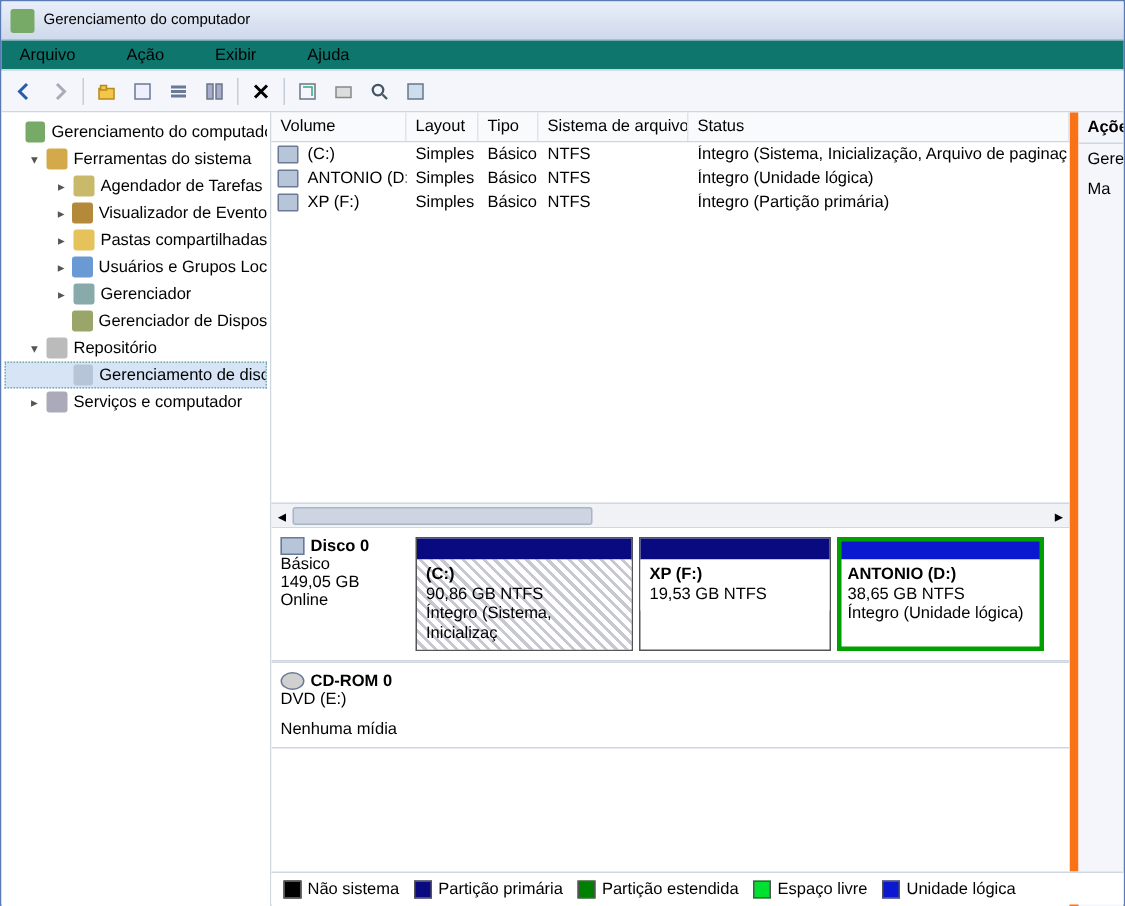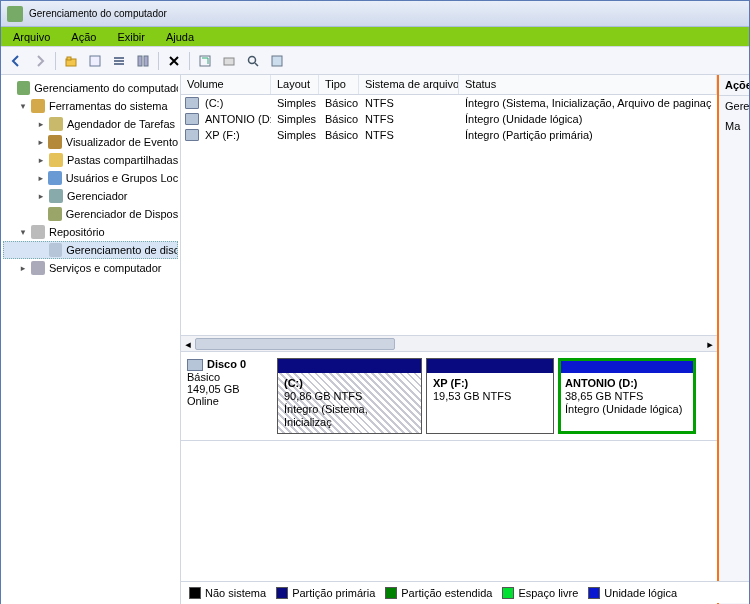--- a/index.html
+++ b/index.html
@@ -1,36 +1,36 @@
 <!DOCTYPE html>
 <html><head>
 <meta charset="utf-8">
 <style>
 * { box-sizing: border-box; font-family: "Segoe UI", Tahoma, sans-serif; font-size: 11px; }
 body { margin: 0; background: #cfd9ec; width: 750px; height: 604px; overflow: hidden; }
 .window { position: relative; width: 750px; height: 604px; background: #fff; border: 1px solid #5a7ab5; }
 .titlebar { height: 26px; background: linear-gradient(#e9eff9,#cfd9ec); display: flex; align-items: center; padding: 0 6px; border-bottom: 1px solid #a9bcd8; }
 .titlebar .icon { width: 16px; height: 16px; background: #7a6; border-radius: 2px; margin-right: 6px; }
 .title { font-size: 10px; color: #000; }
-.menubar { height: 20px; background: #84cc16; border-bottom: 1px solid #d0d6e2; display: flex; align-items: center; padding: 0 4px; gap: 5px; }
+.menubar { height: 20px; background: #0f766e; border-bottom: 1px solid #d0d6e2; display: flex; align-items: center; padding: 0 4px; gap: 18px; }
 .menu-item { padding: 2px 8px; cursor: default; }
 .toolbar { height: 28px; background: #f4f6fb; border-bottom: 1px solid #d0d6e2; display: flex; align-items: center; padding: 0 4px; gap: 2px; }
 .tb-btn { width: 22px; height: 22px; display: flex; align-items: center; justify-content: center; border: 1px solid transparent; border-radius: 2px; }
 .tb-sep { width: 1px; height: 18px; background: #c6ccd8; margin: 0 2px; }
 .tb-btn svg { width: 14px; height: 14px; }
 .main { display: flex; height: calc(604px - 26px - 20px - 28px); }
 .tree { width: 180px; border-right: 1px solid #d0d6e2; padding: 4px 2px; overflow: hidden; background: #fff; }
 .tree-row { display: flex; align-items: center; height: 18px; padding-left: 0; white-space: nowrap; }
 .tree-row.indent1 { padding-left: 14px; }
 .tree-row.indent2 { padding-left: 32px; }
 .tree-row.selected { background: #d6e4f5; border: 1px dotted #7aa; }
 .exp { width: 12px; height: 12px; margin-right: 2px; display: inline-flex; align-items: center; justify-content: center; color: #555; font-size: 9px; }
 .ticon { width: 14px; height: 14px; margin-right: 4px; border-radius: 2px; }
 .tree-label { overflow: hidden; text-overflow: clip; }
-.middle { flex: 1; display: flex; flex-direction: column; border-right: 2px solid #f97316; min-width: 0; justify-content: center; }
+.middle { flex: 1; display: flex; flex-direction: column; border-right: 6px solid #f97316; min-width: 0; justify-content: center; }
 .list-header { display: flex; height: 20px; background: #f9fafc; border-bottom: 1px solid #d0d6e2; }
 .list-header div { padding: 3px 6px; border-right: 1px solid #e0e4ec; white-space: nowrap; overflow: hidden; }
 .list-body { height: 240px; overflow: hidden; background: #fff; }
 .list-row { display: flex; height: 16px; align-items: center; }
 .list-row span { padding: 0 6px; white-space: nowrap; overflow: hidden; }
 .vol-icon { width: 14px; height: 12px; background: #b7c5d9; border: 1px solid #6a7a96; border-radius: 1px; margin-left: 4px; }
 .hscroll { height: 16px; background: #f0f2f6; border-top: 1px solid #d0d6e2; position: relative; }
 .hscroll .thumb { position: absolute; left: 14px; top: 2px; width: 200px; height: 12px; background: #cdd5e2; border: 1px solid #a9b4c6; border-radius: 2px; }
 .hscroll .arrow { position: absolute; top: 0; width: 14px; height: 16px; display:flex;align-items:center;justify-content:center; }
 .disk-pane { flex: 1; background: #fff; overflow: hidden; }
@@ -265,20 +265,29 @@
             <div class="part sel" style="width:138px">
               <div class="pbar" style="background:#0a18d0"></div>
               <div class="pbody">
                 <div class="pname">ANTONIO  (D:)</div>
                 <div>38,65 GB NTFS</div>
                 <div>Íntegro (Unidade lógica)</div>
               </div>
             </div>
           </div>
         </div>
+        <div class="disk-row cd-row">
+          <div class="disk-info">
+            <div><span class="dicon" style="background:#d0d0d0;border-radius:50%"></span><span class="dname">CD-ROM 0</span></div>
+            <div>DVD (E:)</div>
+            <div style="height:8px"></div>
+            <div>Nenhuma mídia</div>
+          </div>
+          <div class="partitions"></div>
+        </div>
       </div>
     </div>
 
     <div class="actions">
       <div class="actions-header">Ações</div>
       <div class="actions-item">Gerenci</div>
       <div class="actions-item">Ma</div>
     </div>
 
   </div>

